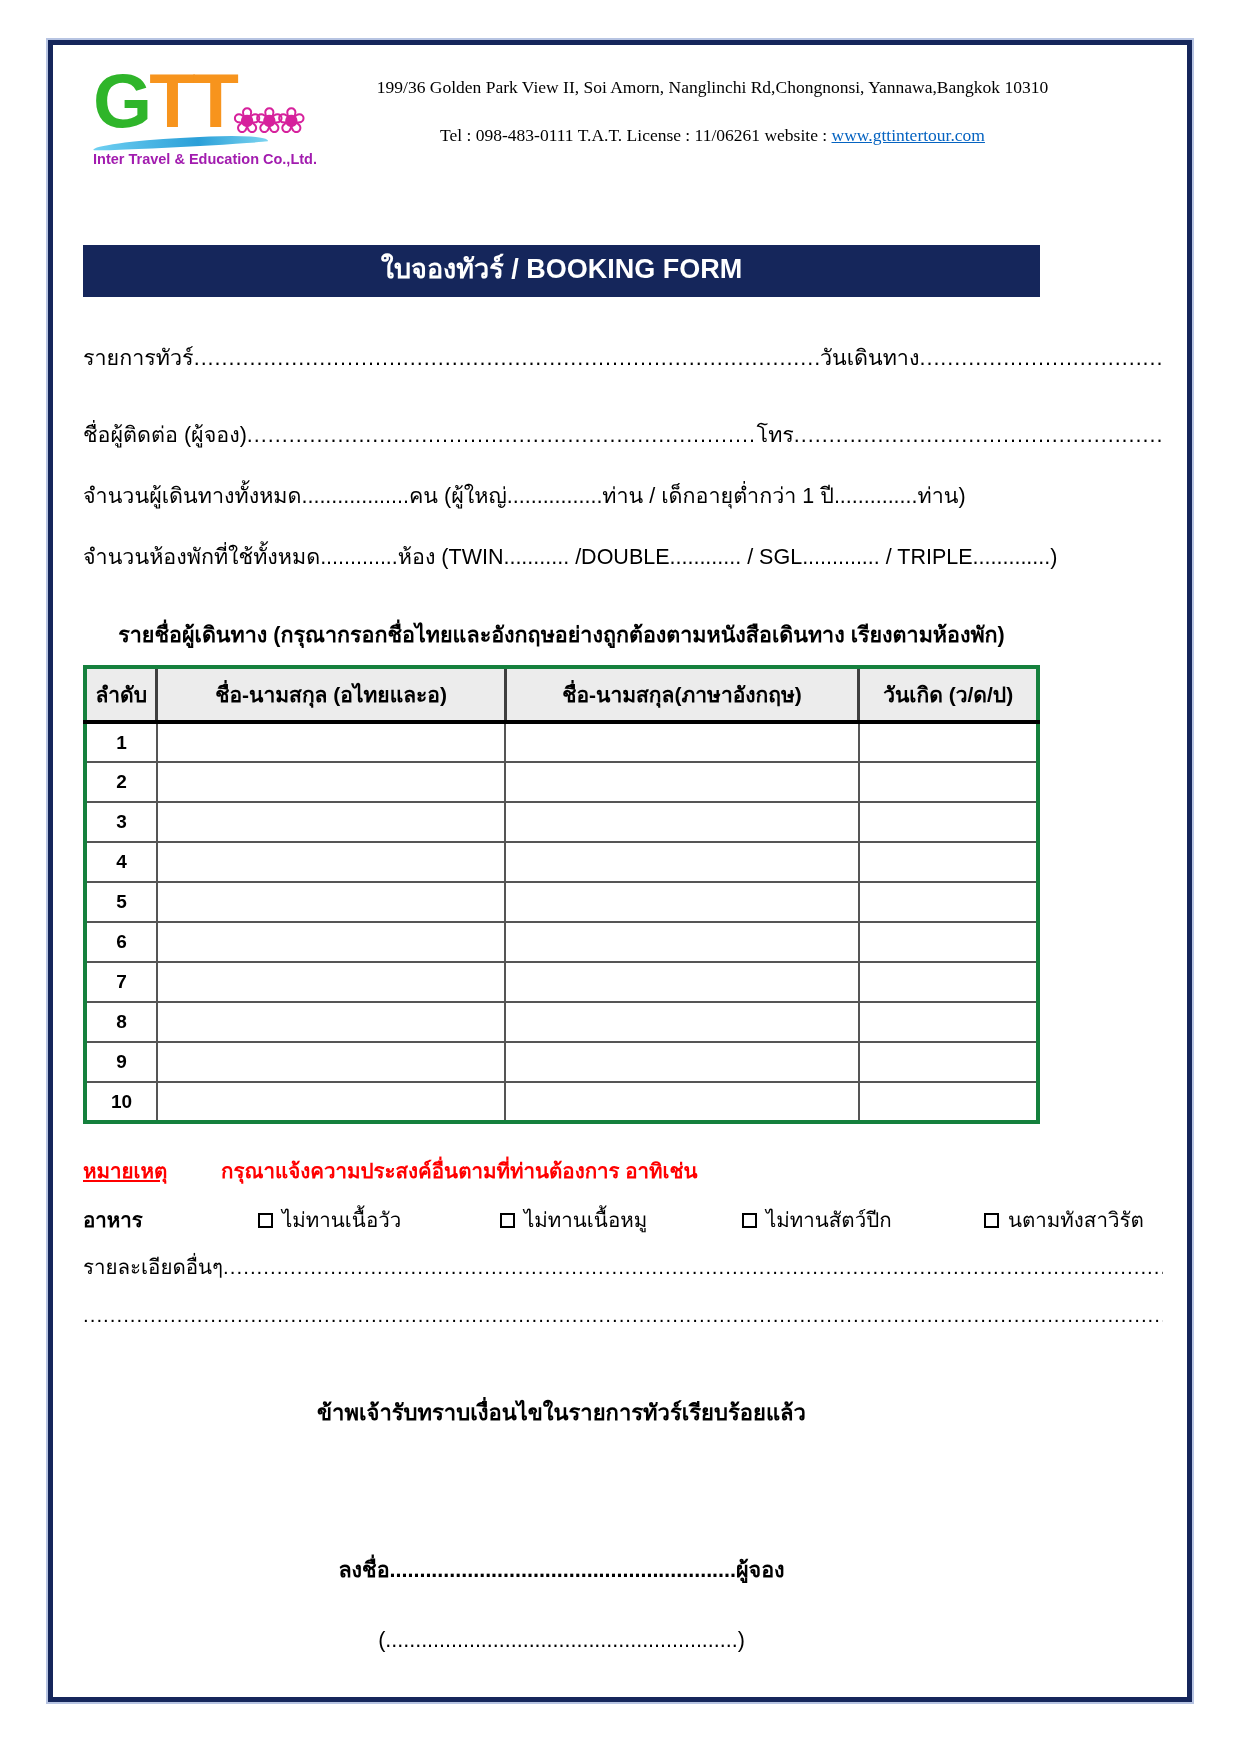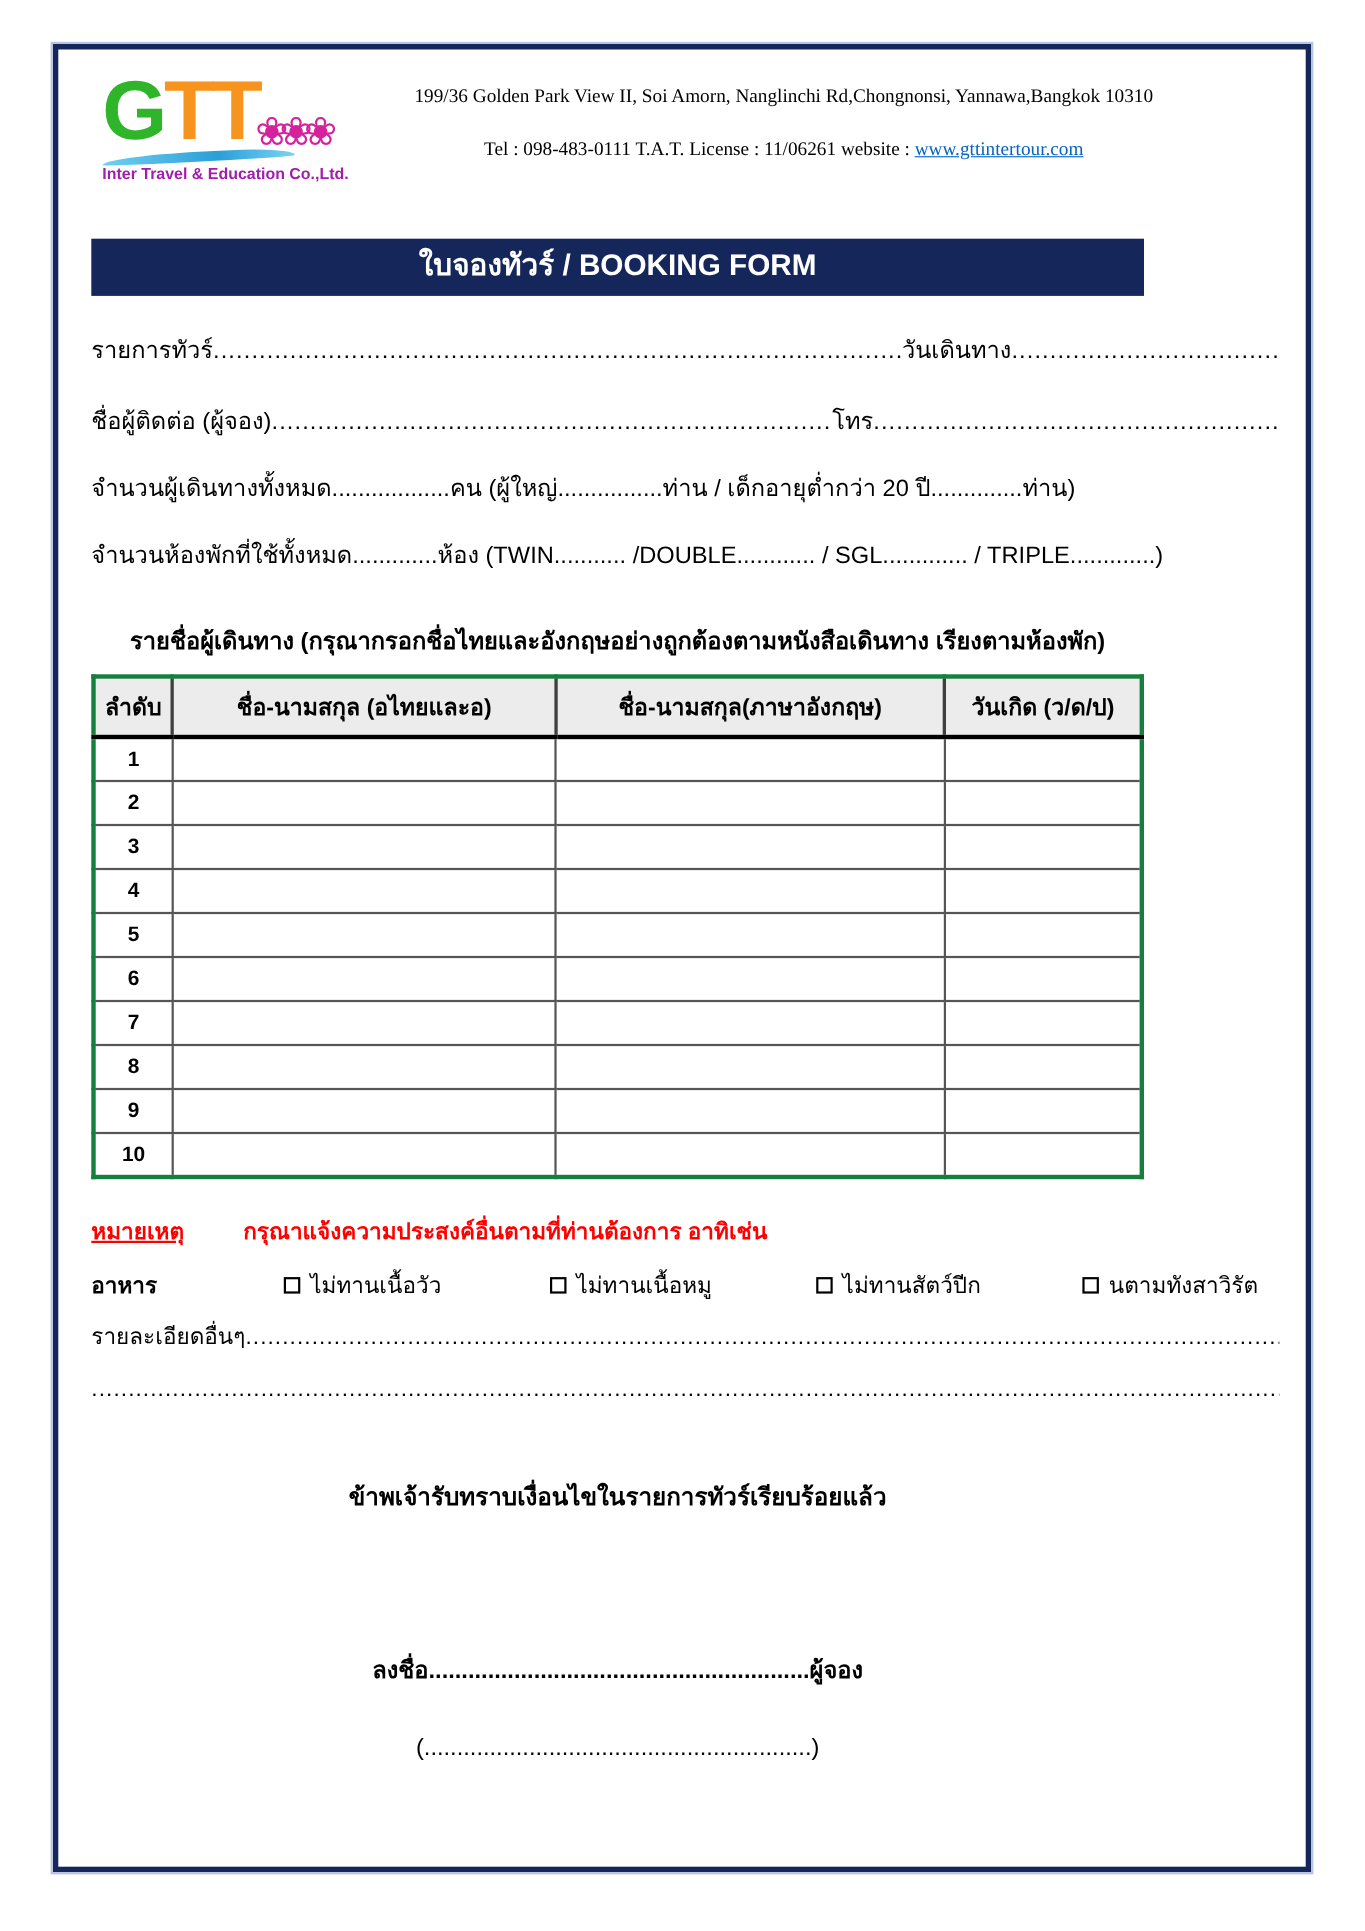--- a/index.html
+++ b/index.html
@@ -26,26 +26,26 @@
     border-radius:60% 40% 50% 50% / 100% 100% 20% 20%;
     transform:rotate(-3deg); }
   .tagline { color:#a21caf; font-weight:bold; font-size:14.5px; white-space:nowrap;
     text-shadow:0 0 1px #fff; }
   .header-text { flex:1; text-align:center; font-family:"Liberation Serif","DejaVu Serif",serif; font-size:17.5px; }
   .address { margin-top:12px; }
   .telline { margin-top:27px; }
   .link { color:#0563C1; text-decoration:underline; cursor:pointer; }
   
   .title-bar {
-    margin-top:50px; width:957px; background:#15265B; color:#fff;
+    margin-top:78px; width:957px; background:#15265B; color:#fff;
     font-weight:bold; font-size:27px; text-align:center; padding:2px 0 7px;
   }
   
   .form-lines { margin-top:26px; font-size:21.5px; width:1080px; }
-  .fline { display:flex; align-items:baseline; white-space:nowrap; margin-top:31px; }
+  .fline { display:flex; align-items:baseline; white-space:nowrap; margin-top:43px; }
   .fline .lbl { flex:0 0 auto; }
   .dots { overflow:hidden; white-space:nowrap; letter-spacing:1px; }
   .plain-line { margin-top:27px; white-space:nowrap; overflow:hidden; }
   
   .table-title { margin-top:44px; width:957px; text-align:center; font-weight:bold; font-size:21.5px; }
   table.pax { width:957px; margin-top:14px; border-collapse:collapse; border:4px solid #15803d; }
   table.pax th {
     background:#ECECEC; font-weight:bold; font-size:21px; padding:9px 4px;
     border:3px solid #3f3f3f; border-bottom:4px solid #000;
   }
@@ -92,21 +92,21 @@
         <span class="dots" style="flex:72">....................................................................................................................................................................................................................................................................</span>
         <span class="lbl"> วันเดินทาง</span>
         <span class="dots" style="flex:28">....................................................................................................................................................................................................................................................................</span>
       </div>
       <div class="fline">
         <span class="lbl">ชื่อผู้ติดต่อ (ผู้จอง) </span>
         <span class="dots" style="flex:58">....................................................................................................................................................................................................................................................................</span>
         <span class="lbl"> โทร</span>
         <span class="dots" style="flex:42">....................................................................................................................................................................................................................................................................</span>
       </div>
-      <div class="plain-line">จำนวนผู้เดินทางทั้งหมด..................คน          (ผู้ใหญ่................ท่าน / เด็กอายุต่ำกว่า 20 ปี..............ท่าน)</div>
+      <div class="plain-line">จำนวนผู้เดินทางทั้งหมด..................คน          (ผู้ใหญ่................ท่าน / เด็กอายุต่ำกว่า 1 ปี..............ท่าน)</div>
       <div class="plain-line">จำนวนห้องพักที่ใช้ทั้งหมด.............ห้อง  (TWIN........... /DOUBLE............ / SGL............. / TRIPLE.............)</div>
     </div>
 
     <div class="table-title">รายชื่อผู้เดินทาง (กรุณากรอกชื่อไทยและอังกฤษอย่างถูกต้องตามหนังสือเดินทาง เรียงตามห้องพัก)</div>
     <table class="pax">
       <colgroup>
           <col style="width:72px">
           <col style="width:350px">
           <col style="width:355px">
           <col style="width:180px">

